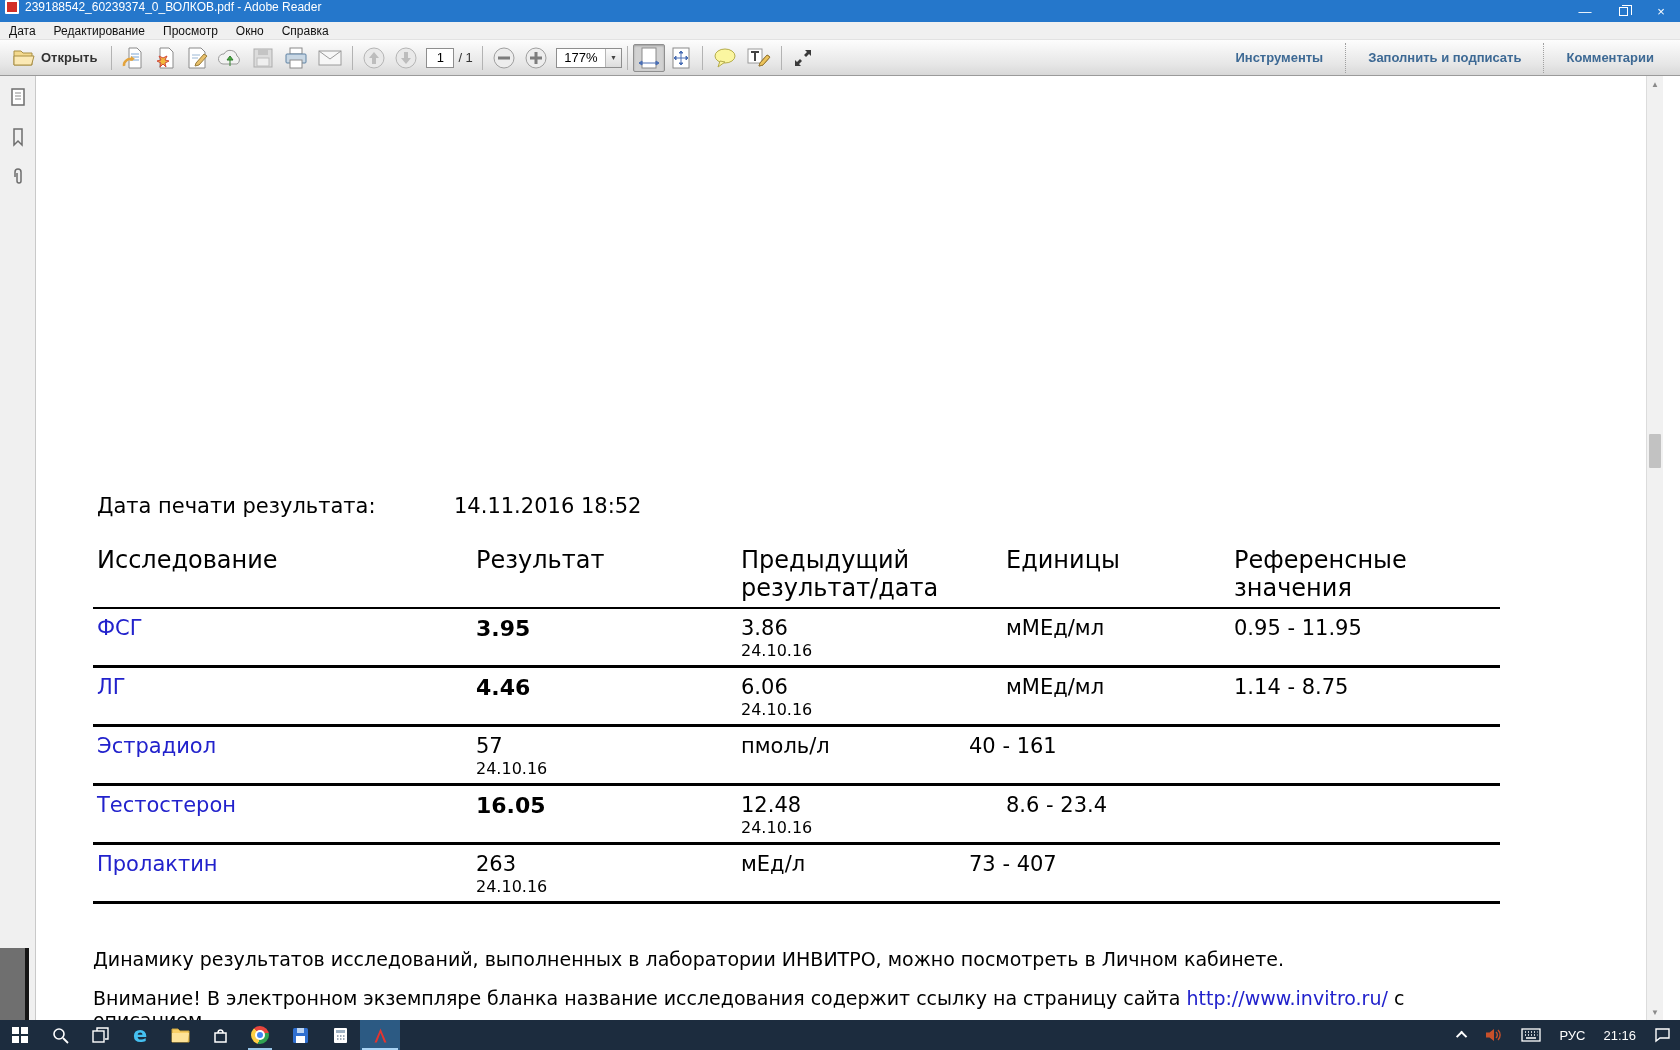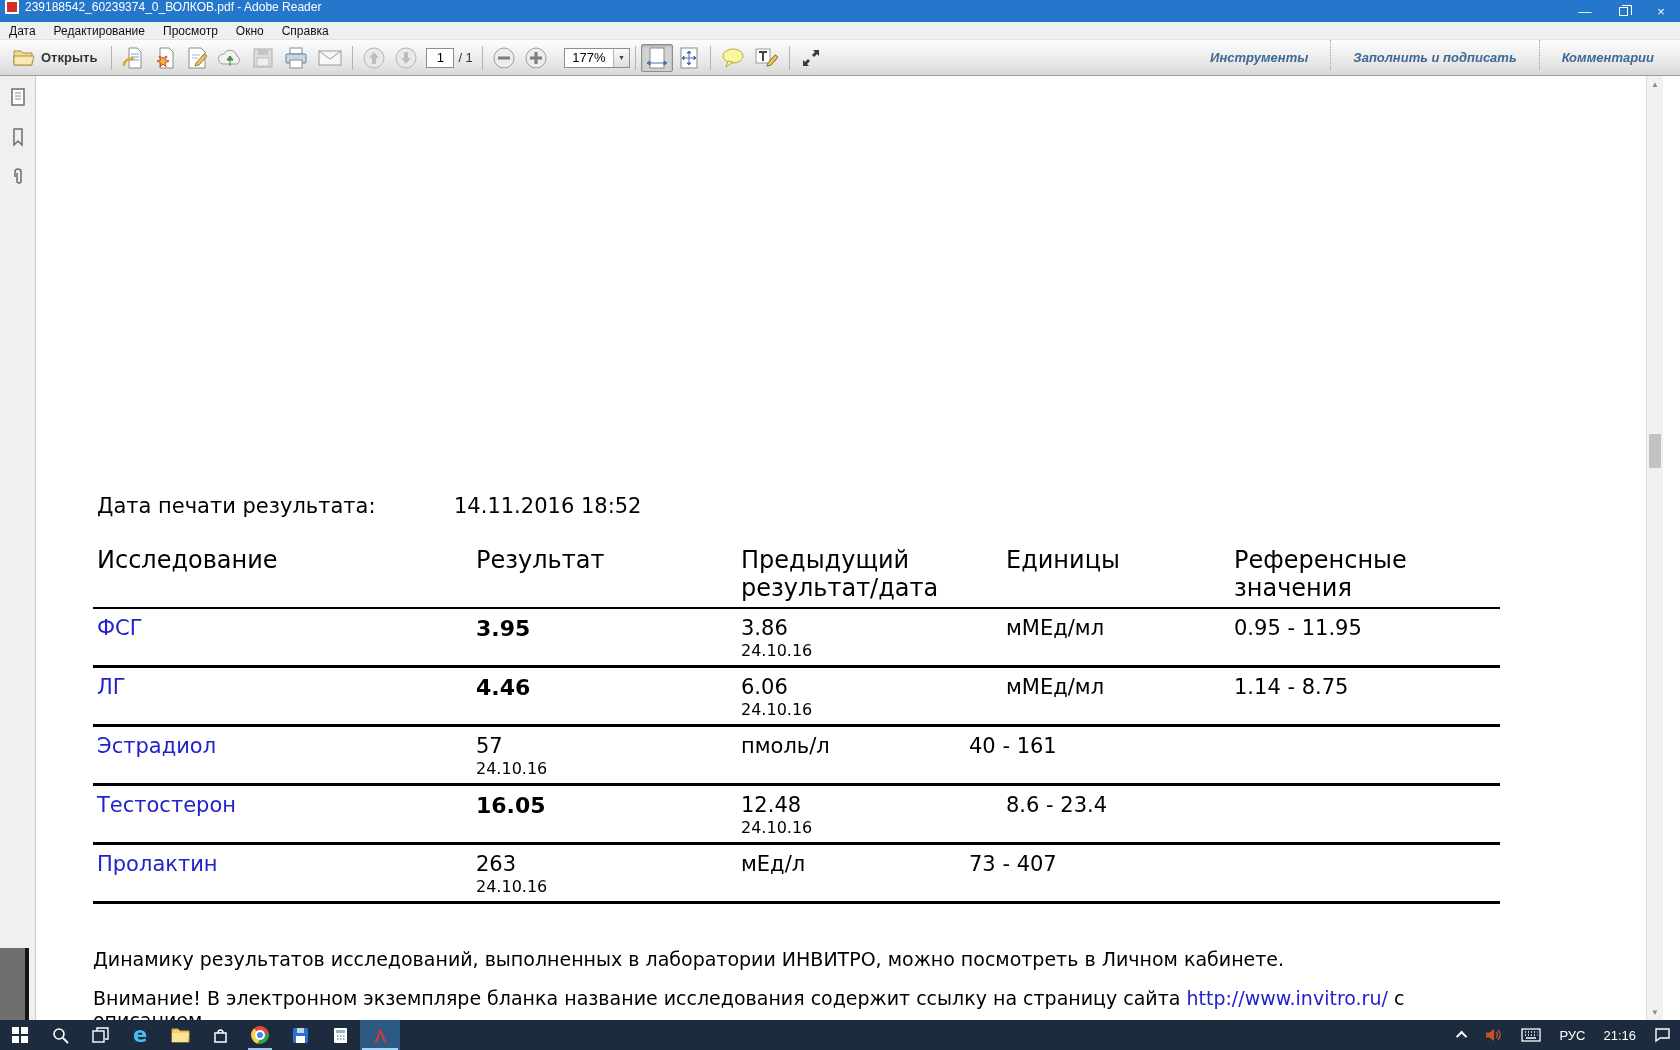--- a/index.html
+++ b/index.html
@@ -33,25 +33,25 @@
     border-bottom:1px solid #9a9a9a; display:flex; align-items:center; padding:0 4px; }
   .tb-btn { height:28px; min-width:30px; display:flex; align-items:center; justify-content:center;
     border:1px solid transparent; border-radius:2px; padding:0 3px; }
   .tb-btn.active { background:#d2d2d2; border-color:#8f8f8f; box-shadow:inset 0 1px 2px rgba(0,0,0,.25); }
   .tb-open { display:flex; align-items:center; gap:6px; padding:0 8px; height:28px; }
   .tb-open .lbl { font-size:13px; font-weight:bold; color:#333; }
   .tb-sep { width:1px; height:24px; background:#b3b3b3; margin:0 5px; }
   .pagebox { width:28px; height:20px; background:#fff; border:1px solid #8e8e8e;
     font-size:13px; display:flex; align-items:center; justify-content:center; margin:0 4px; }
   .pagetotal { font-size:13px; color:#333; margin-right:4px; }
-  .zoombox { height:20px; background:#fff; border:1px solid #8e8e8e; display:flex; align-items:center; margin-left:12px; }
+  .zoombox { height:20px; background:#fff; border:1px solid #8e8e8e; display:flex; align-items:center; margin-left:4px; }
   .zoomval { width:48px; text-align:center; font-size:13px; }
   .zoomcaret { width:16px; height:18px; border-left:1px solid #b5b5b5; font-size:7px; color:#444;
     display:flex; align-items:center; justify-content:center; background:linear-gradient(#fafafa,#ddd); }
-  .tb-right { margin-left:auto; display:flex; align-items:flex-start; height:36px;font-style:italic; }
+  .tb-right { margin-left:auto; display:flex; align-items:center; height:36px; }
   .panelbtn { font-size:13px; font-weight:bold; color:#3d6994; padding:0 22px; height:36px;
     display:flex; align-items:center; }
   .panel-sep { width:1px; height:30px; border-left:1px dotted #9f9f9f; }
 
   
   .main { position:absolute; top:76px; left:0; width:1680px; height:944px; background:#fff; }
   .sidebar { position:absolute; left:0; top:0; width:36px; height:944px; background:#f0f0f0;
     border-right:1px solid #c9c9c9; display:flex; flex-direction:column; align-items:center; padding-top:8px; gap:14px; }
   .sb-btn { width:26px; height:26px; display:flex; align-items:center; justify-content:center; }
   .corner-block { position:absolute; left:0; bottom:0; width:29px; height:72px; background:#6f6f6f;

